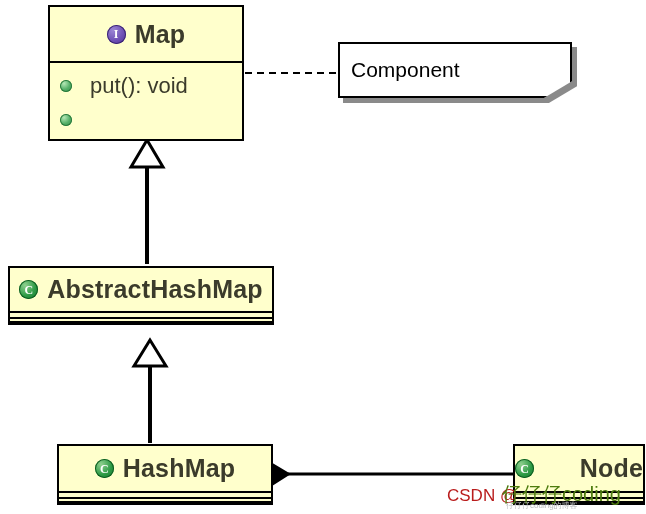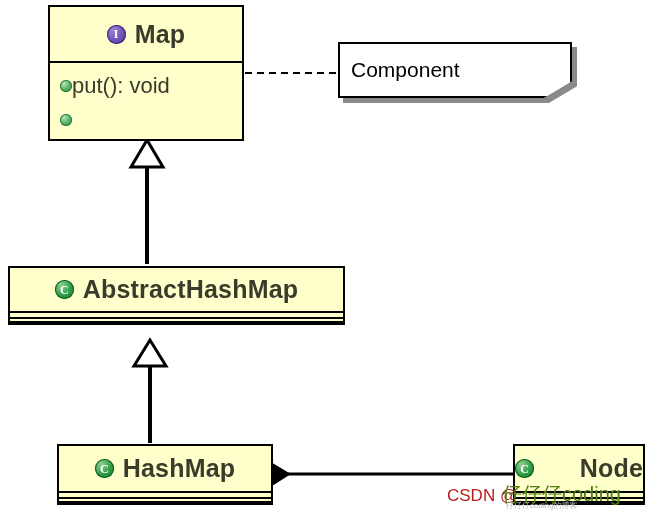--- a/index.html
+++ b/index.html
@@ -41,21 +41,21 @@
     background: #000000;
     width: 100%;
   }
   .uml-compartment {
     box-sizing: border-box;
     padding: 3px 0 2px 10px;
   }
   .uml-member {
     display: flex;
     align-items: center;
-    gap: 0;
+    gap: 18px;
     color: #3b3b2b;
     white-space: nowrap;
   }
 
   
   .uml-empty-compartment {
     box-sizing: border-box;
     height: 12px;
     background: #ffffcc;
     border-top: 2px solid #000;
@@ -220,21 +220,21 @@
     </div>
   </div>
 
   <div class="note-box" style="left:338px; top:42px; width:234px; height:56px;">
     <div class="note-shadow"></div>
     <div class="note-body">
       <span class="note-label">Component</span>
     </div>
   </div>
 
-  <div class="uml-class" style="left:8px; top:266px; width:337px; height:59px;">
+  <div class="uml-class" style="left:8px; top:266px; width:266px; height:59px;">
     <div class="uml-header" style="height:43px;">
       <span class="icon-badge icon-class"></span>
       <span class="uml-title" style="font-size:25px;">AbstractHashMap</span>
     </div>
     <div class="uml-empty-compartment"></div>
   </div>
 
   <div class="uml-class" style="left:57px; top:444px; width:216px; height:61px;">
     <div class="uml-header" style="height:45px;">
       <span class="icon-badge icon-class"></span>

